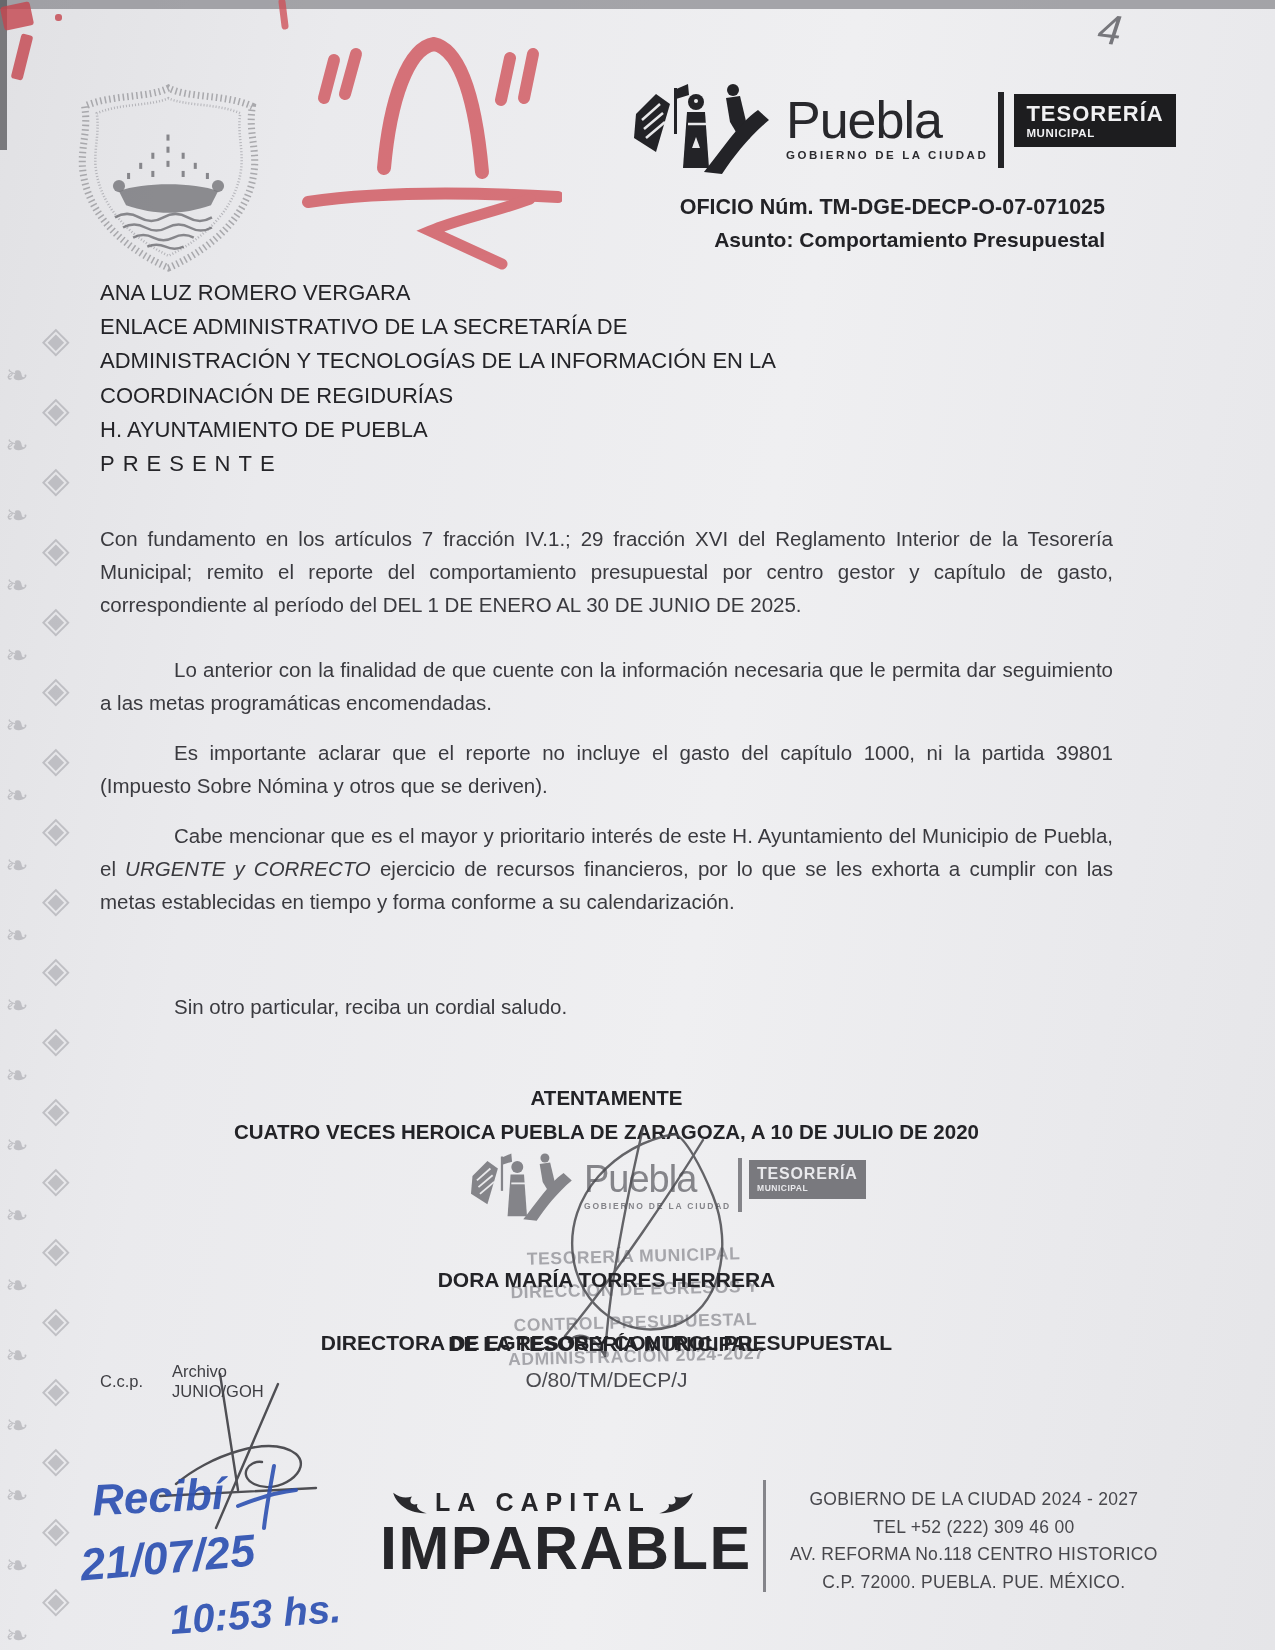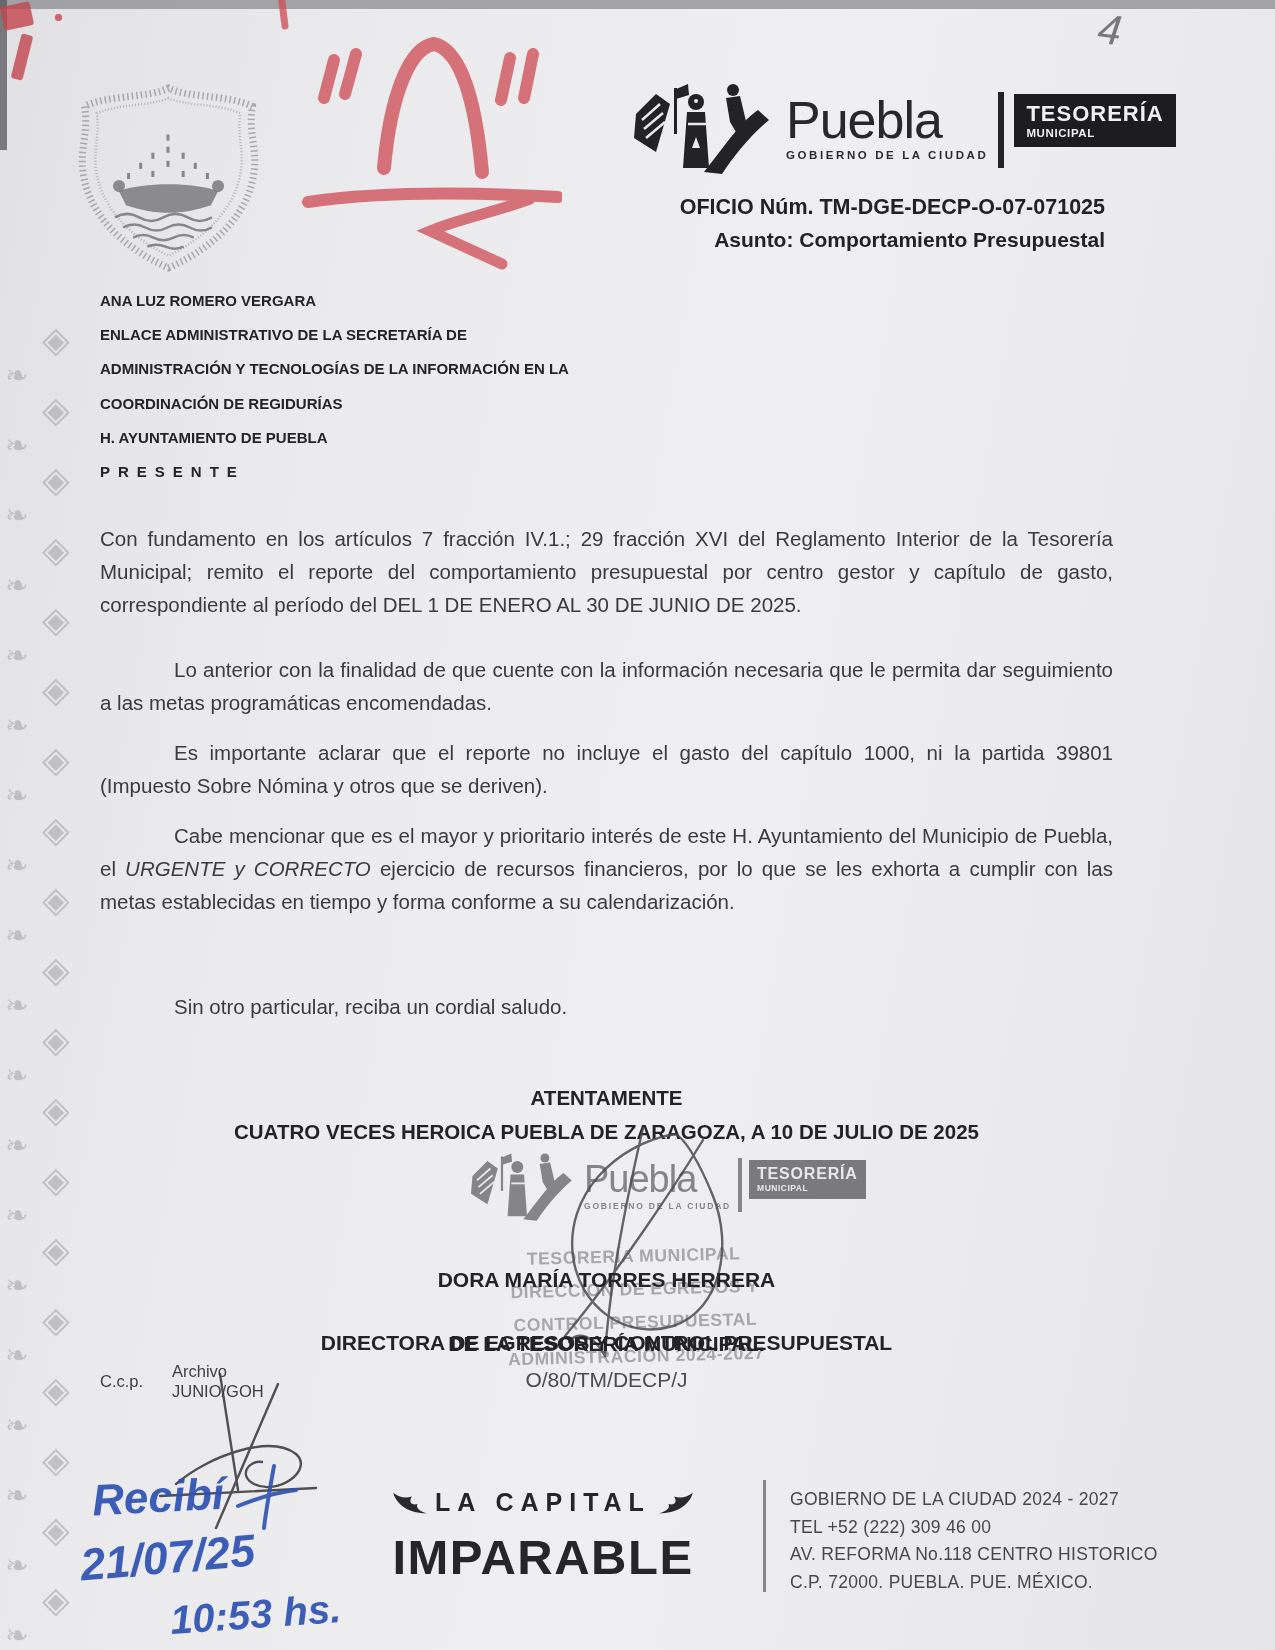--- a/index.html
+++ b/index.html
@@ -17,21 +17,21 @@
   
   .hdr-logo{left:630px;top:80px;display:flex;align-items:flex-start;}
   .wordmark{font-size:52px;font-weight:normal;letter-spacing:-1px;color:#28282c;line-height:52px;margin-top:14px;}
   .tagline{font-size:11.5px;font-weight:bold;letter-spacing:2.6px;color:#2b2b2f;margin-top:3px;}
   .divider{width:6px;height:76px;background:#232326;margin:12px 10px 0 10px;}
   .badge{background:#1d1d1f;color:#f1f1f3;padding:9px 12px 8px 12px;margin-top:14px;}
   .badge .l1{font-size:22px;font-weight:bold;letter-spacing:1px;line-height:22px;}
   .badge .l2{font-size:11.5px;font-weight:bold;letter-spacing:.6px;margin-top:2px;}
   .hdr-right{left:500px;top:192px;width:605px;text-align:right;font-weight:bold;font-size:21.5px;line-height:31.5px;color:#222226;}
   
-  .recipient{left:100px;top:284px;font-weight:bold;font-size:15px;line-height:34.2px;color:#242428;}
+  .recipient{left:100px;top:276px;font-weight:normal;font-size:22px;line-height:34.2px;color:#242428;}
   .presente{letter-spacing:8px;}
   
   .para{left:100px;width:1013px;font-size:20.5px;line-height:33px;text-align:justify;color:#3a3a3f;}
   .ind{text-indent:74px;}
   .closing{text-align:left;}
   
   .centerline{left:100px;width:1013px;text-align:center;}
   .stamp-logo{left:468px;top:1150px;display:flex;align-items:flex-start;opacity:.82;}
   .stamp-logo .wordmark{font-size:38px;line-height:38px;margin-top:10px;color:#6d6d73;}
   .stamp-logo .tagline{font-size:8.5px;letter-spacing:1.8px;color:#6d6d73;}
@@ -43,24 +43,24 @@
   .sig-name{font-size:21px;color:#232327;}
   .sig-ref{font-size:21px;color:#4b4b50;}
   
   .small{font-size:16.5px;color:#3e3e43;}
   
   .pen{color:#2e51b2;font-style:italic;font-weight:bold;opacity:.92;}
   
   .slogan{left:380px;top:1488px;width:326px;text-align:center;color:#26262a;}
   .slogan-row{display:flex;align-items:center;justify-content:center;gap:6px;}
   .slogan .l1{font-size:25px;font-weight:bold;letter-spacing:7px;}
-  .slogan .l2{font-size:49px;font-weight:bold;letter-spacing:1.5px;line-height:46px;margin-top:17px;}
+  .slogan .l2{font-size:61px;font-weight:bold;letter-spacing:1.5px;line-height:46px;margin-top:8px;}
   
   .foot-rule{left:763px;top:1480px;width:3px;height:112px;background:#6a6a70;opacity:.8;}
-  .foot-info{left:790px;top:1486px;font-size:17.5px;line-height:27.5px;color:#47474c;letter-spacing:.3px;}
+  .foot-info{left:790px;top:1486px;font-size:17.5px;line-height:27.5px;color:#47474c;letter-spacing:.3px;text-align:center;}
   
   #edge-pattern{position:absolute;left:0;top:322px;width:100px;height:1328px;overflow:hidden;}
   .pat{position:absolute;color:#a0a0a6;opacity:.55;font-size:36px;line-height:36px;}
   .pa{left:42px;}
   .pb{left:5px;font-size:28px;}
   .pencil{left:1098px;top:6px;font-size:42px;color:#77777c;font-style:italic;transform:rotate(7deg);}
 </style>
 </head>
 <body>
 
@@ -201,21 +201,21 @@
     <div class="presente">PRESENTE</div>
   </div>
 
   <div class="abs para" style="top:522px;">Con fundamento en los artículos 7 fracción IV.1.; 29 fracción XVI del Reglamento Interior de la Tesorería Municipal; remito el reporte del comportamiento presupuestal por centro gestor y capítulo de gasto, correspondiente al período del DEL 1 DE ENERO AL 30 DE JUNIO DE 2025.</div>
   <div class="abs para ind" style="top:653px;">Lo anterior con la finalidad de que cuente con la información necesaria que le permita dar seguimiento a las metas programáticas encomendadas.</div>
   <div class="abs para ind" style="top:736px;">Es importante aclarar que el reporte no incluye el gasto del capítulo 1000, ni la partida 39801 (Impuesto Sobre Nómina y otros que se deriven).</div>
   <div class="abs para ind" style="top:819px;"><span>Cabe mencionar que es el mayor y prioritario interés de este H. Ayuntamiento del Municipio de Puebla, el </span><i>URGENTE y CORRECTO</i><span> ejercicio de recursos financieros, por lo que se les exhorta a cumplir con las metas establecidas en tiempo y forma conforme a su calendarización.</span></div>
   <div class="abs para ind closing" style="top:990px;">Sin otro particular, reciba un cordial saludo.</div>
 
   <div class="abs centerline b" style="top:1086px;font-size:20.5px;color:#232327;">ATENTAMENTE</div>
-  <div class="abs centerline b" style="top:1120px;font-size:20.5px;color:#232327;">CUATRO VECES HEROICA PUEBLA DE ZARAGOZA, A 10 DE JULIO DE 2025</div>
+  <div class="abs centerline b" style="top:1120px;font-size:20.5px;color:#232327;">CUATRO VECES HEROICA PUEBLA DE ZARAGOZA, A 10 DE JULIO DE 2020</div>
 
   <div class="abs stamp-logo">
     <svg width="112" height="72" viewBox="0 0 150 95">
       <g fill="#6d6d73">
         <path d="M6,34 L26,14 L40,24 L26,72 L4,58 Z"></path>
         <path d="M44,10 L58,4 L59,15 L46,19 Z"></path>
         <rect x="44" y="8" width="3" height="46"></rect>
         <circle cx="66" cy="22" r="8"></circle>
         <path d="M57,32 L75,32 L79,88 L53,88 Z"></path>
         <circle cx="103" cy="10" r="6"></circle>

